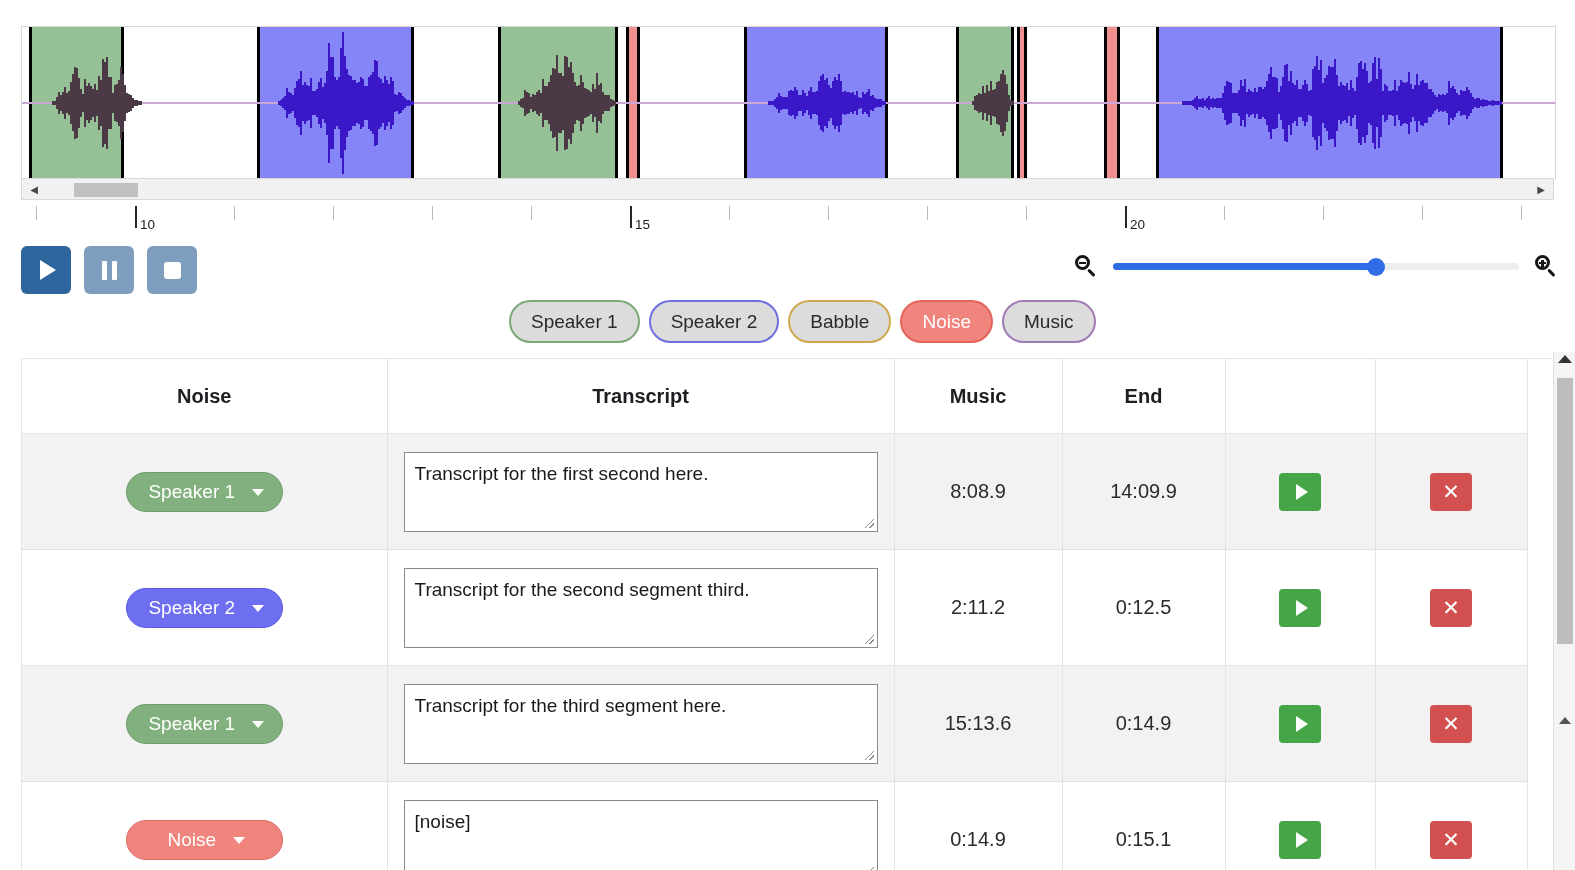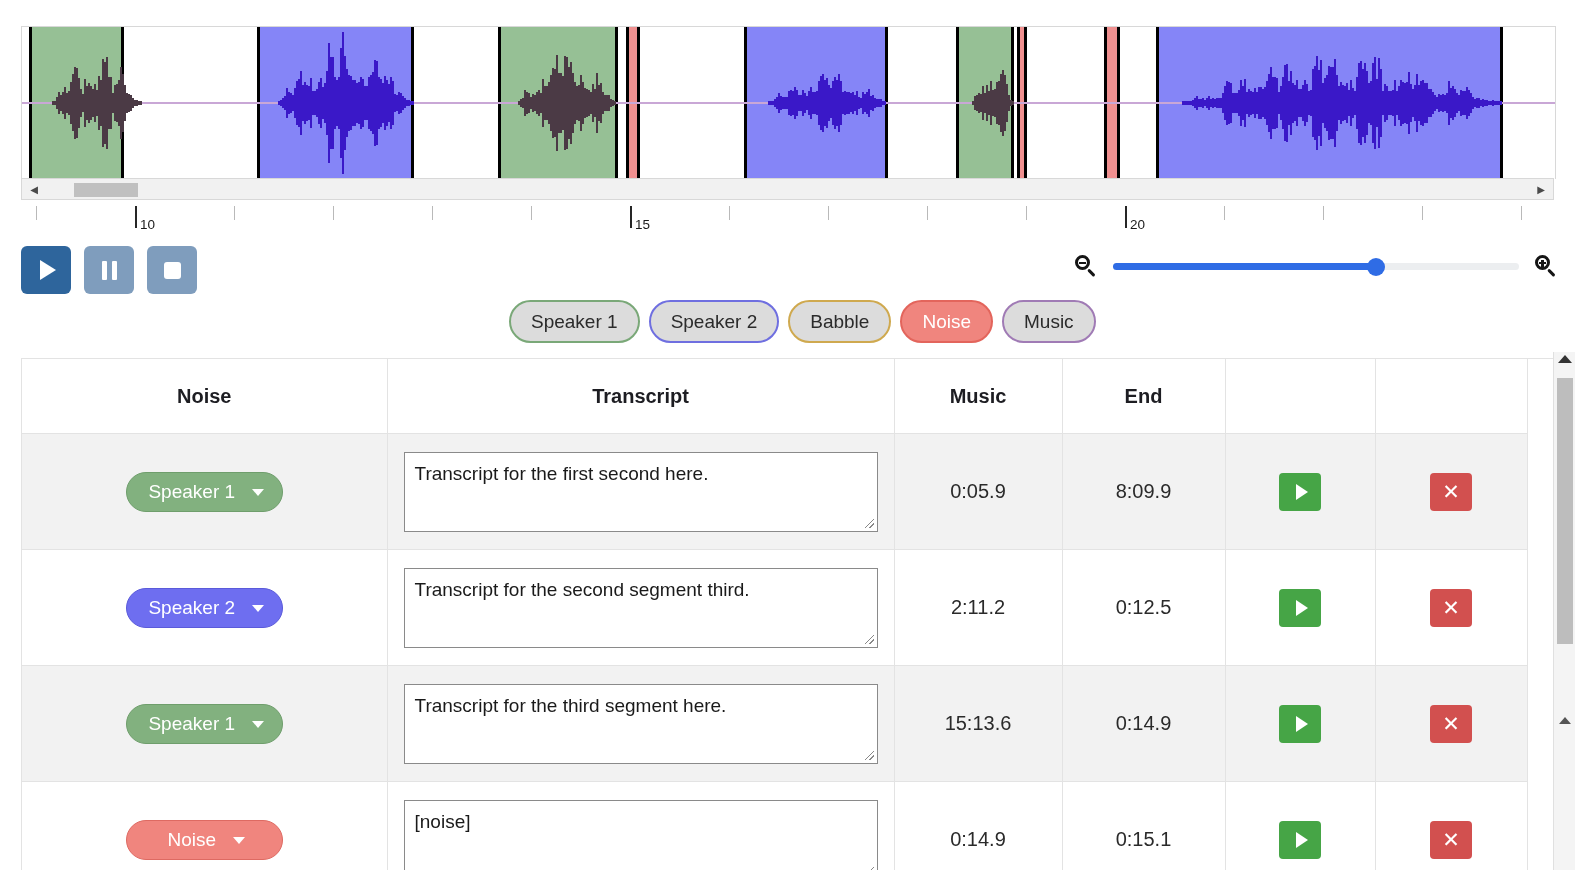--- a/index.html
+++ b/index.html
@@ -1132,22 +1132,22 @@
       </thead>
       <tbody id="tbody">
           <tr class="seg-row row-odd">
             <td><div class="lbl-pill p-speaker1">
                 <span>Speaker 1</span>
                 <span class="chev"></span>
               </div></td>
             <td>
               <div class="tx-box">Transcript for the first second here.</div>
             </td>
-            <td class="time-cell">0:05.9</td>
-            <td class="time-cell">8:09.9</td>
+            <td class="time-cell">8:08.9</td>
+            <td class="time-cell">14:09.9</td>
             <td><button class="btn-play-sm">
                 <span class="t"></span>
               </button></td>
             <td><button class="btn-del-sm">✕</button></td>
           </tr>
           <tr class="seg-row row-even">
             <td><div class="lbl-pill p-speaker2">
                 <span>Speaker 2</span>
                 <span class="chev"></span>
               </div></td>

